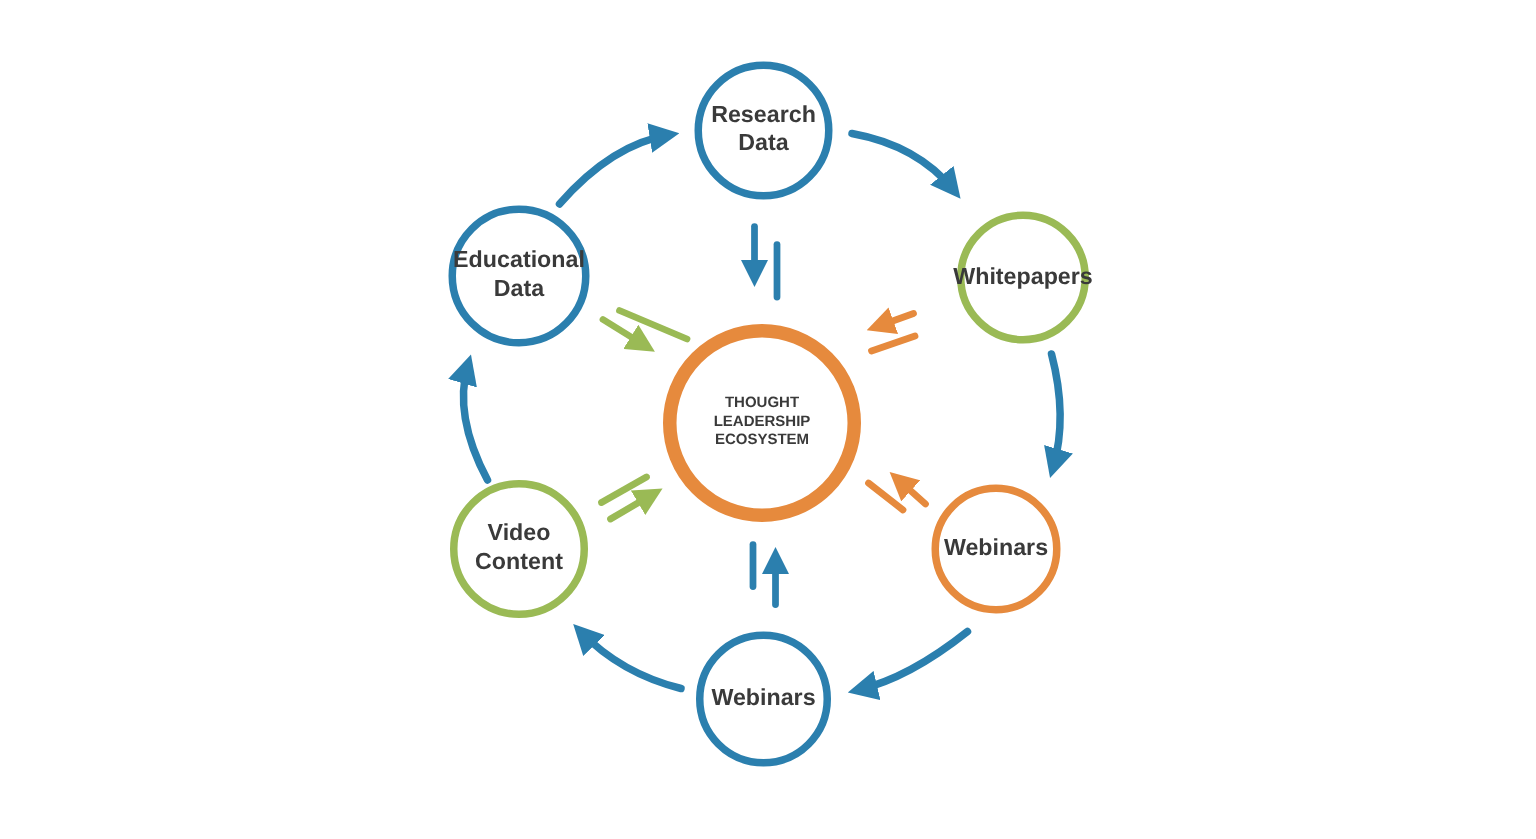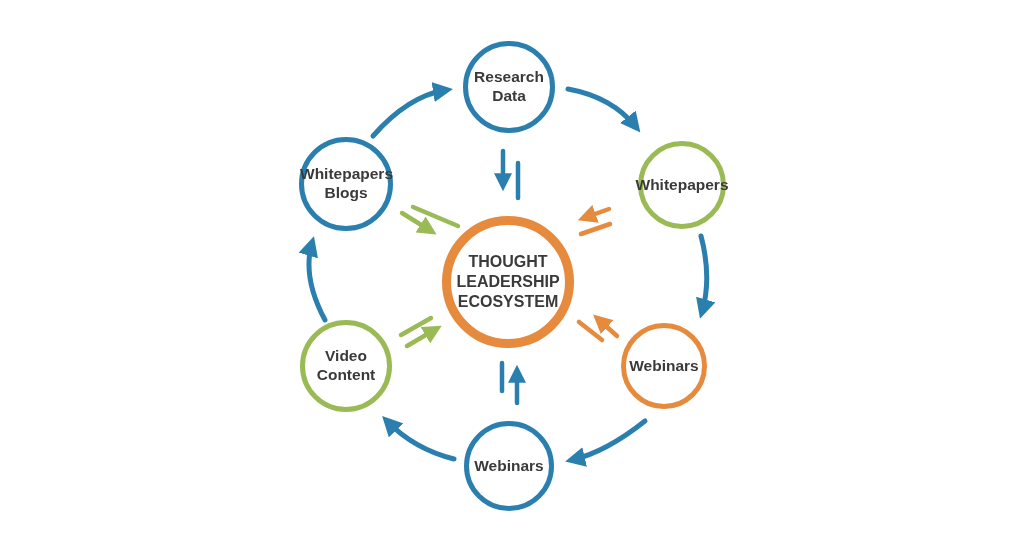--- a/index.html
+++ b/index.html
@@ -48,21 +48,21 @@
     background: #ffffff;
     display: flex;
     align-items: center;
     justify-content: center;
     box-sizing: border-box;
   }
   .center-label {
     display: block;
     text-align: center;
     font-weight: 700;
-    font-size: 16px;
+    font-size: 10px;
     line-height: 1.25;
     color: var(--label, #3A3A3A);
     width: 104px;
   }
 
   svg .cyc  { stroke: var(--blue, #2B7FAE); stroke-width: 5;   fill: none; stroke-linecap: round; }
   svg .pb   { stroke: var(--blue, #2B7FAE); stroke-width: 4.5; fill: none; stroke-linecap: round; }
   svg .pg   { stroke: var(--green, #9ABA55); stroke-width: 4.5; fill: none; stroke-linecap: round; }
   svg .po   { stroke: var(--orange, #E68A3D); stroke-width: 4.5; fill: none; stroke-linecap: round; }
 </style>
@@ -136,20 +136,20 @@
 
   <div class="node blue" style="left:464px; top:421px; width:90px; height:90px;">
     <span class="node-label nowrap">Webinars</span>
   </div>
 
   <div class="node green" style="left:300px; top:320px; width:92px; height:92px;">
     <span class="node-label">Video Content</span>
   </div>
 
   <div class="node blue" style="left:299px; top:137px; width:94px; height:94px;">
-    <span class="node-label" style="width:92px;">Whitepapers Blogs</span>
+    <span class="node-label" style="width:92px;">Educational Data</span>
   </div>
 
   <div class="center-node">
     <span class="center-label">THOUGHT LEADERSHIP ECOSYSTEM</span>
   </div>
 
 </div>
 
 </body></html>

